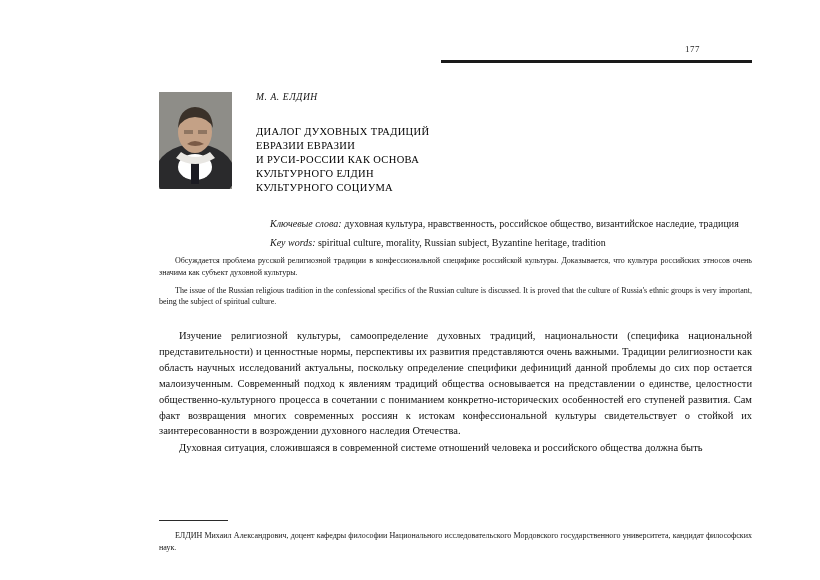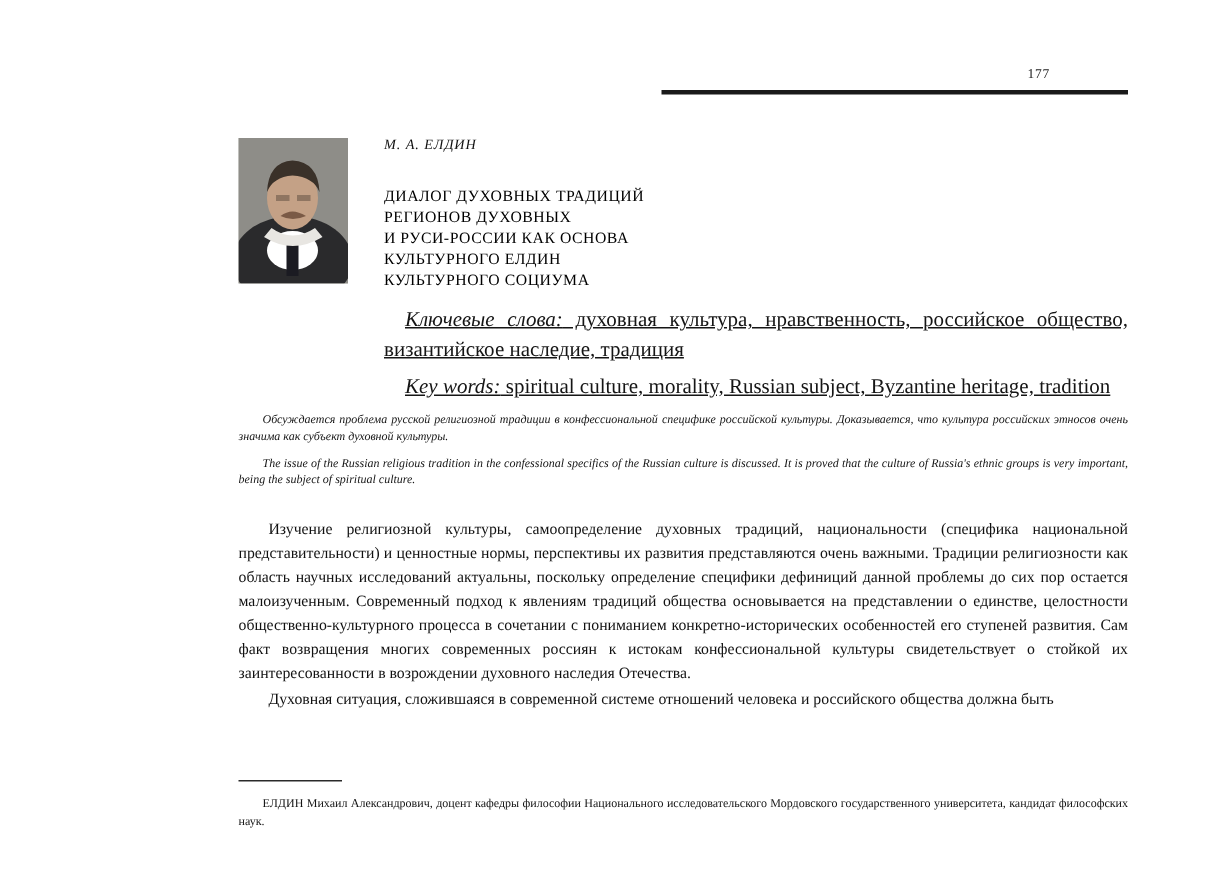--- a/index.html
+++ b/index.html
@@ -73,40 +73,39 @@
     font-weight: normal;
     line-height: 1.33;
     letter-spacing: 0.35px;
     color: #000;
   }
   .title div {
     white-space: nowrap;
   }
   .kw-block {
     margin-left: 97px;
-    font-size: 14px;
+    margin-top: 13px;
+    font-size: 10px;
     line-height: 1.42;
     text-align: justify;
     color: #151515;
-    text-decoration: underline;
   }
   .kw-block p {
     margin: 0 0 5px 0;
     text-indent: 14px;
   }
   .kw-lead {
     font-style: italic;
   }
   .abstract {
     margin-top: 4px;
     font-size: 8px;
     line-height: 1.45;
     text-align: justify;
     color: #151515;
-    font-style: italic;
   }
   .abstract p {
     margin: 0 0 6px 0;
     text-indent: 16px;
   }
   .body-text {
     margin-top: 20px;
     font-size: 10.5px;
     line-height: 1.52;
     text-align: justify;
@@ -167,21 +166,21 @@
           <rect x="39" y="38" width="9" height="4" fill="#5a4a3c" opacity="0.5"></rect>
           <path d="M28 52 Q36 56 45 52 Q40 49 36 49 Q32 49 28 52 Z" fill="#7a5a46"></path>
           <path d="M22 60 Q36 70 51 60 L56 66 Q36 78 17 66 Z" fill="#e8e6e2"></path>
         </svg>
       </div>
 
       <div class="headcol">
         <div class="author">М. А. ЕЛДИН</div>
         <div class="title">
           <div>ДИАЛОГ ДУХОВНЫХ ТРАДИЦИЙ</div>
-          <div>РЕГИОНОВ ДУХОВНЫХ</div>
+          <div>ЕВРАЗИИ ЕВРАЗИИ</div>
           <div>И РУСИ-РОССИИ КАК ОСНОВА</div>
           <div>КУЛЬТУРНОГО ЕЛДИН</div>
           <div>КУЛЬТУРНОГО СОЦИУМА</div>
         </div>
       </div>
     </div>
 
     <div class="kw-block">
       <p><span class="kw-lead">Ключевые слова:</span><span> духовная культура, нравственность, российское общество, византийское наследие, традиция</span></p>
       <p><span class="kw-lead">Key words:</span><span> spiritual culture, morality, Russian subject, Byzantine heritage, tradition</span></p>

